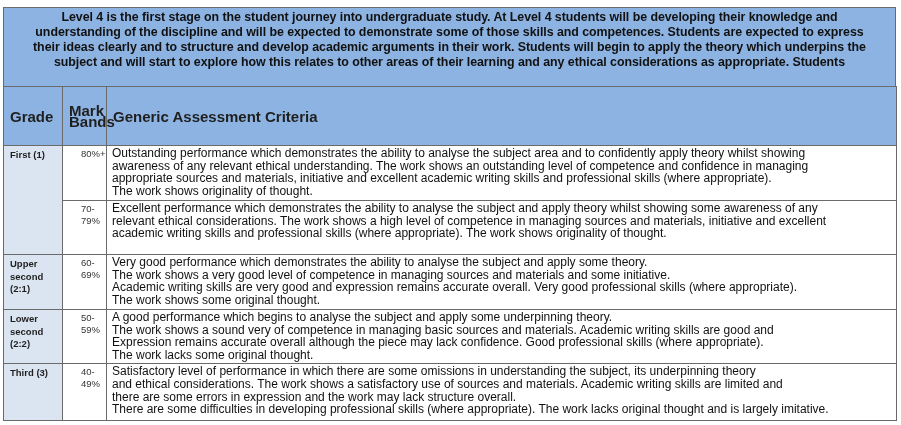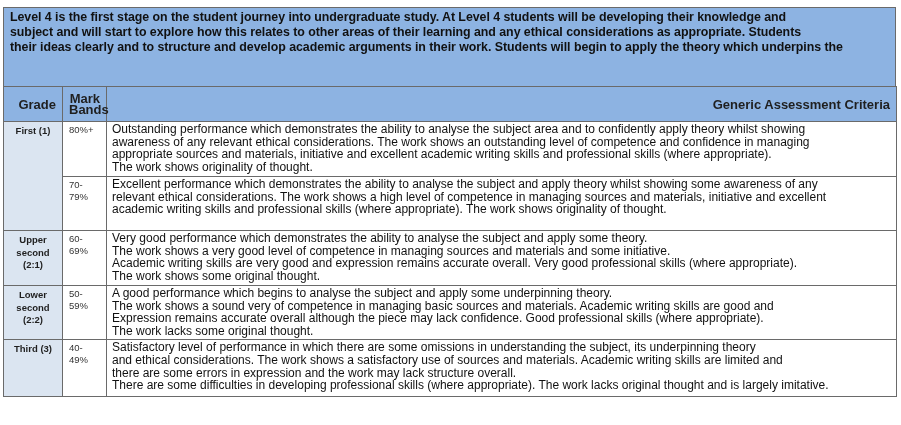--- a/index.html
+++ b/index.html
@@ -5,40 +5,41 @@
   html, body { margin: 0; padding: 0; background: #ffffff; }
   body { width: 901px; height: 425px; position: relative; overflow: hidden;
          font-family: "Liberation Sans", sans-serif; color: #1a1a1a; }
   .doc { position: absolute; left: 3px; top: 7px; width: 893px; }
   .intro {
     background: #8db3e2; border: 1px solid #6a6a6a; border-bottom: none;
     font-weight: bold; font-size: 12.4px; line-height: 15px;
     padding: 2px 6px 6px 6px; height: 79px; box-sizing: border-box; color: #111;
     letter-spacing: -0.05px;
   }
-  .intro .ln { white-space: nowrap; display: block; }
+  .intro .ln { white-space: nowrap; display: block; text-align: center; }
   table { border-collapse: collapse; width: 893px; table-layout: fixed; }
   td, th { border: 1px solid #6a6a6a; vertical-align: top; }
-  th { background: #8db3e2; font-weight: bold; font-size: 13px; text-align: right;
-       padding: 2px 6px; line-height: 11px; color: #1f1f1f; height: 30px; vertical-align: middle; }
+  th { background: #8db3e2; font-weight: bold; font-size: 15px; text-align: left;
+       padding: 14px 6px; line-height: 11px; color: #1f1f1f; height: 30px; vertical-align: middle; }
   td.grade { background: #dbe5f1; font-weight: bold; font-size: 9.5px; line-height: 12.5px;
-             padding: 3px 6px; color: #1f1f1f; text-align: center; }
-  td.band { font-size: 9.5px; line-height: 12px; padding: 2px 6px; color: #333; }
+             padding: 3px 6px; color: #1f1f1f; }
+  td.band { font-size: 9.5px; line-height: 12px; padding: 2px 18px; color: #333; }
   td.crit { font-size: 12px; line-height: 12.6px; padding: 1px 5px 2px 5px; color: #111; margin-left: 8px; }
   td.crit .ln { display: block; white-space: nowrap; }
   col.c1 { width: 59px; } col.c2 { width: 44px; } col.c3 { width: 790px; }
 </style>
 </head>
 <body>
 
 <div class="doc">
   <div class="intro">
     <span class="ln">Level 4 is the first stage on the student journey into undergraduate study. At Level 4 students will be developing their knowledge and</span>
+    <span class="ln">understanding of the discipline and will be expected to demonstrate some of those skills and competences. Students are expected to express</span>
+    <span class="ln">their ideas clearly and to structure and develop academic arguments in their work. Students will begin to apply the theory which underpins the</span>
     <span class="ln">subject and will start to explore how this relates to other areas of their learning and any ethical considerations as appropriate. Students</span>
-    <span class="ln">their ideas clearly and to structure and develop academic arguments in their work. Students will begin to apply the theory which underpins the</span>
   </div>
 
   <table>
     <colgroup>
         <col class="c1">
         <col class="c2">
         <col class="c3">
       </colgroup>
     <thead>
       <tr>
@@ -46,21 +47,21 @@
         <th>Mark Bands</th>
         <th>Generic Assessment Criteria</th>
       </tr>
     </thead>
     <tbody>
       <tr style="height:55px">
         <td class="grade" rowspan="2">First (1)</td>
         <td class="band">80%+</td>
         <td class="crit">
           <span class="ln">Outstanding performance which demonstrates the ability to analyse the subject area and to confidently apply theory whilst showing</span>
-          <span class="ln">awareness of any relevant ethical considerations. The work shows an outstanding level of competence and confidence in managing</span>
+          <span class="ln">awareness of any relevant ethical understanding. The work shows an outstanding level of competence and confidence in managing</span>
           <span class="ln">appropriate sources and materials, initiative and excellent academic writing skills and professional skills (where appropriate).</span>
           <span class="ln">The work shows originality of thought.</span>
         </td>
       </tr>
       <tr style="height:54px">
         <td class="band">70-79%</td>
         <td class="crit">
           <span class="ln">Excellent performance which demonstrates the ability to analyse the subject and apply theory whilst showing some awareness of any</span>
           <span class="ln">relevant ethical considerations. The work shows a high level of competence in managing sources and materials, initiative and excellent</span>
           <span class="ln">academic writing skills and professional skills (where appropriate). The work shows originality of thought.</span>

